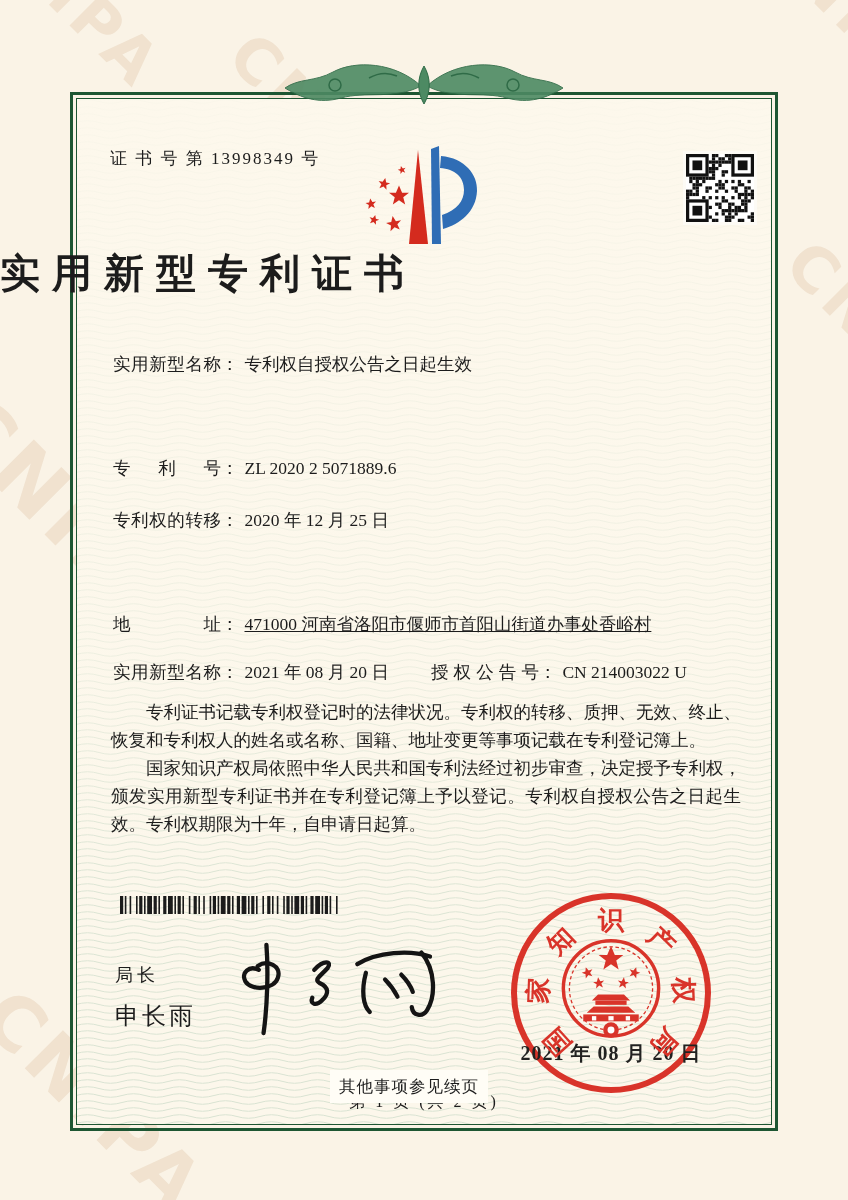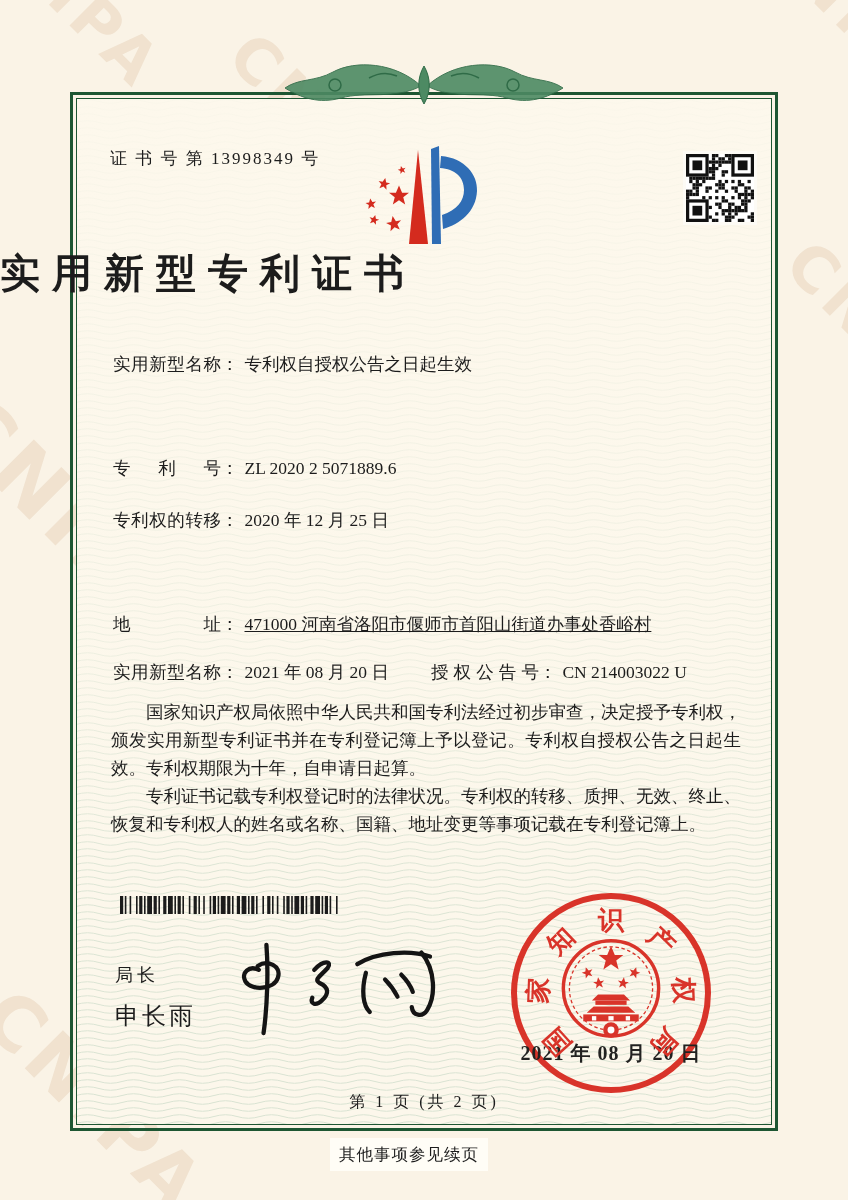--- a/index.html
+++ b/index.html
@@ -78,21 +78,21 @@
     position:absolute; left:0; top:141px; width:100%; text-align:center;
     font-size:20px; font-weight:bold; color:#151515; letter-spacing:1px;
     font-family:"Liberation Serif","DejaVu Serif",serif; white-space:nowrap;
   }
   
   .page-num{
     position:absolute; left:0; width:848px; top:1092px; text-align:center;
     font-size:16px; letter-spacing:3px; z-index:3;
   }
   .footer-note{
-    position:absolute; left:330px; top:1138px; width:158px; height:33px;
+    position:absolute; left:330px; top:1070px; width:158px; height:33px;
     background:#fffdf6; z-index:3; text-align:center; line-height:33px;
     font-size:16.5px; letter-spacing:1px;
   }
 </style>
 </head>
 <body>
 
 <div class="page">
 
   <span class="wm wm1">CNIPA</span>
@@ -310,22 +310,22 @@
     <span class="f-label">专利权的转移</span><span class="f-colon">：</span><span>2020 年 12 月 25 日</span>
   </div>
   <div class="field r5">
     <span class="f-label">地 址</span><span class="f-colon">：</span><span>471000  河南省洛阳市偃师市首阳山街道办事处香峪村</span>
   </div>
   <div class="field r6">
     <span class="f-label">实用新型名称</span><span class="f-colon">：</span><span>2021 年 08 月 20 日</span><span class="pair2"><span class="f-label">授权公告号</span><span class="f-colon">：</span><span>CN 214003022 U</span></span>
   </div>
 
   <div class="body-text">
+    <p>专利证书记载专利权登记时的法律状况。专利权的转移、质押、无效、终止、恢复和专利权人的姓名或名称、国籍、地址变更等事项记载在专利登记簿上。</p>
     <p>国家知识产权局依照中华人民共和国专利法经过初步审查，决定授予专利权，颁发实用新型专利证书并在专利登记簿上予以登记。专利权自授权公告之日起生效。专利权期限为十年，自申请日起算。</p>
-    <p>专利证书记载专利权登记时的法律状况。专利权的转移、质押、无效、终止、恢复和专利权人的姓名或名称、国籍、地址变更等事项记载在专利登记簿上。</p>
   </div>
 
   <svg class="barcode" id="barcode-svg" width="218" height="18">
       <rect x="0" y="0" width="3.2" height="18" fill="#1b1b1b"></rect>
       <rect x="4.800000000000001" y="0" width="1.6" height="18" fill="#1b1b1b"></rect>
       <rect x="9.600000000000001" y="0" width="1.6" height="18" fill="#1b1b1b"></rect>
       <rect x="16" y="0" width="1.6" height="18" fill="#1b1b1b"></rect>
       <rect x="19.200000000000003" y="0" width="3.2" height="18" fill="#1b1b1b"></rect>
       <rect x="24.000000000000004" y="0" width="1.6" height="18" fill="#1b1b1b"></rect>
       <rect x="27.200000000000006" y="0" width="4.800000000000001" height="18" fill="#1b1b1b"></rect>

